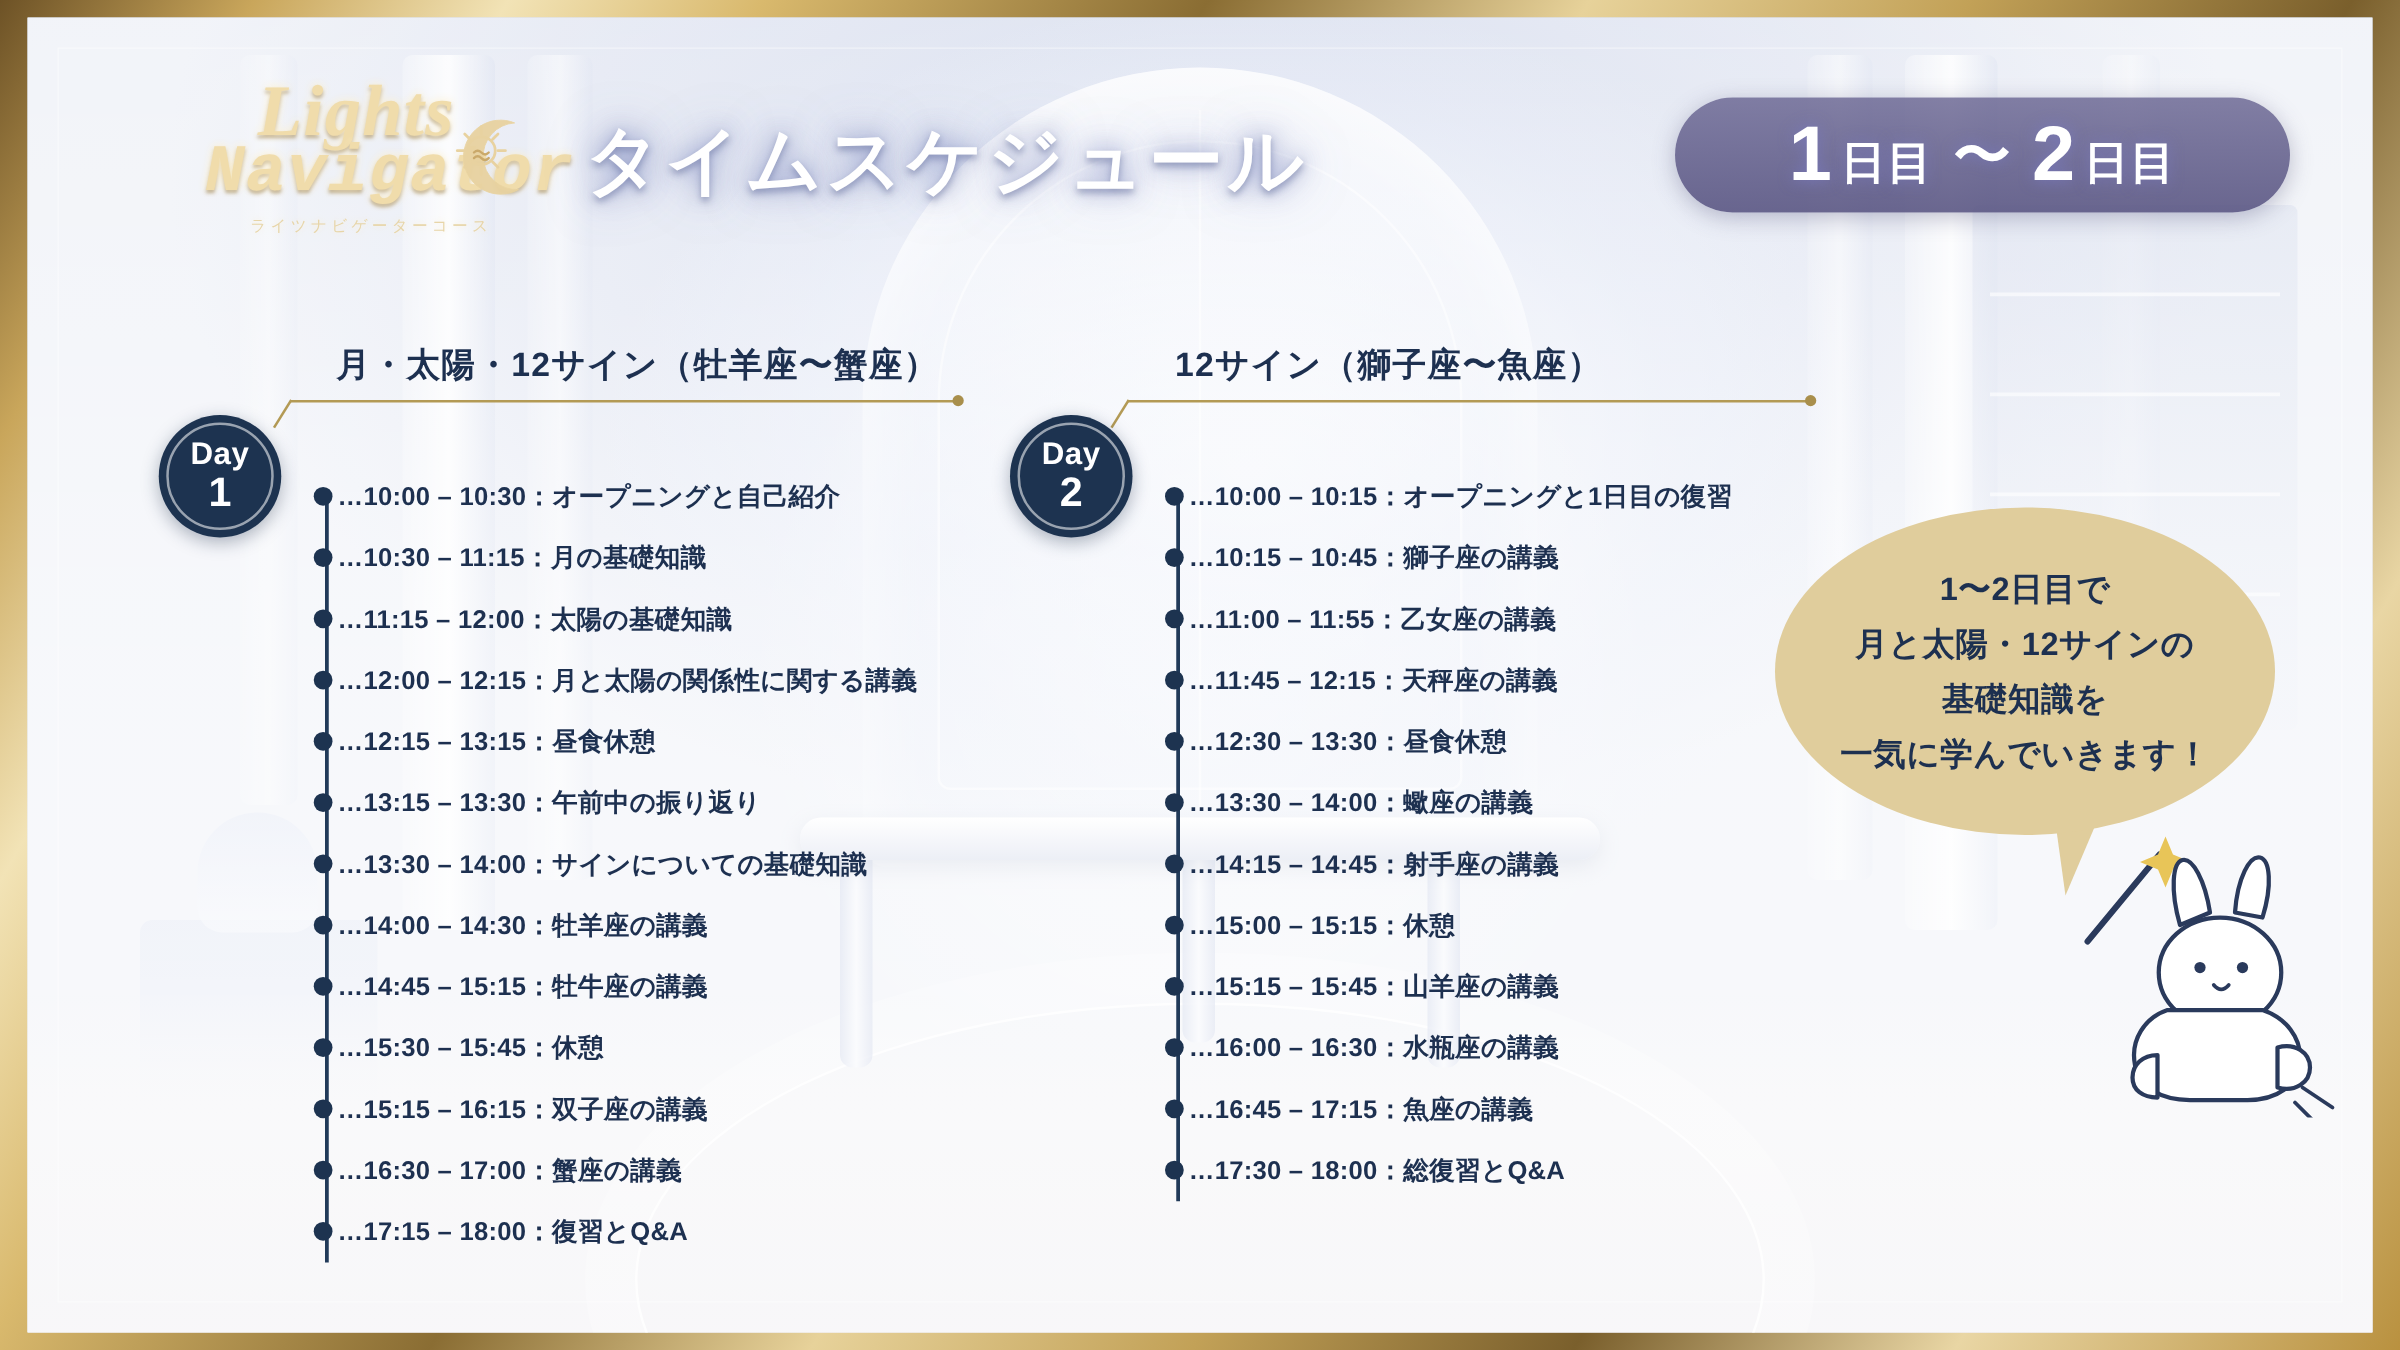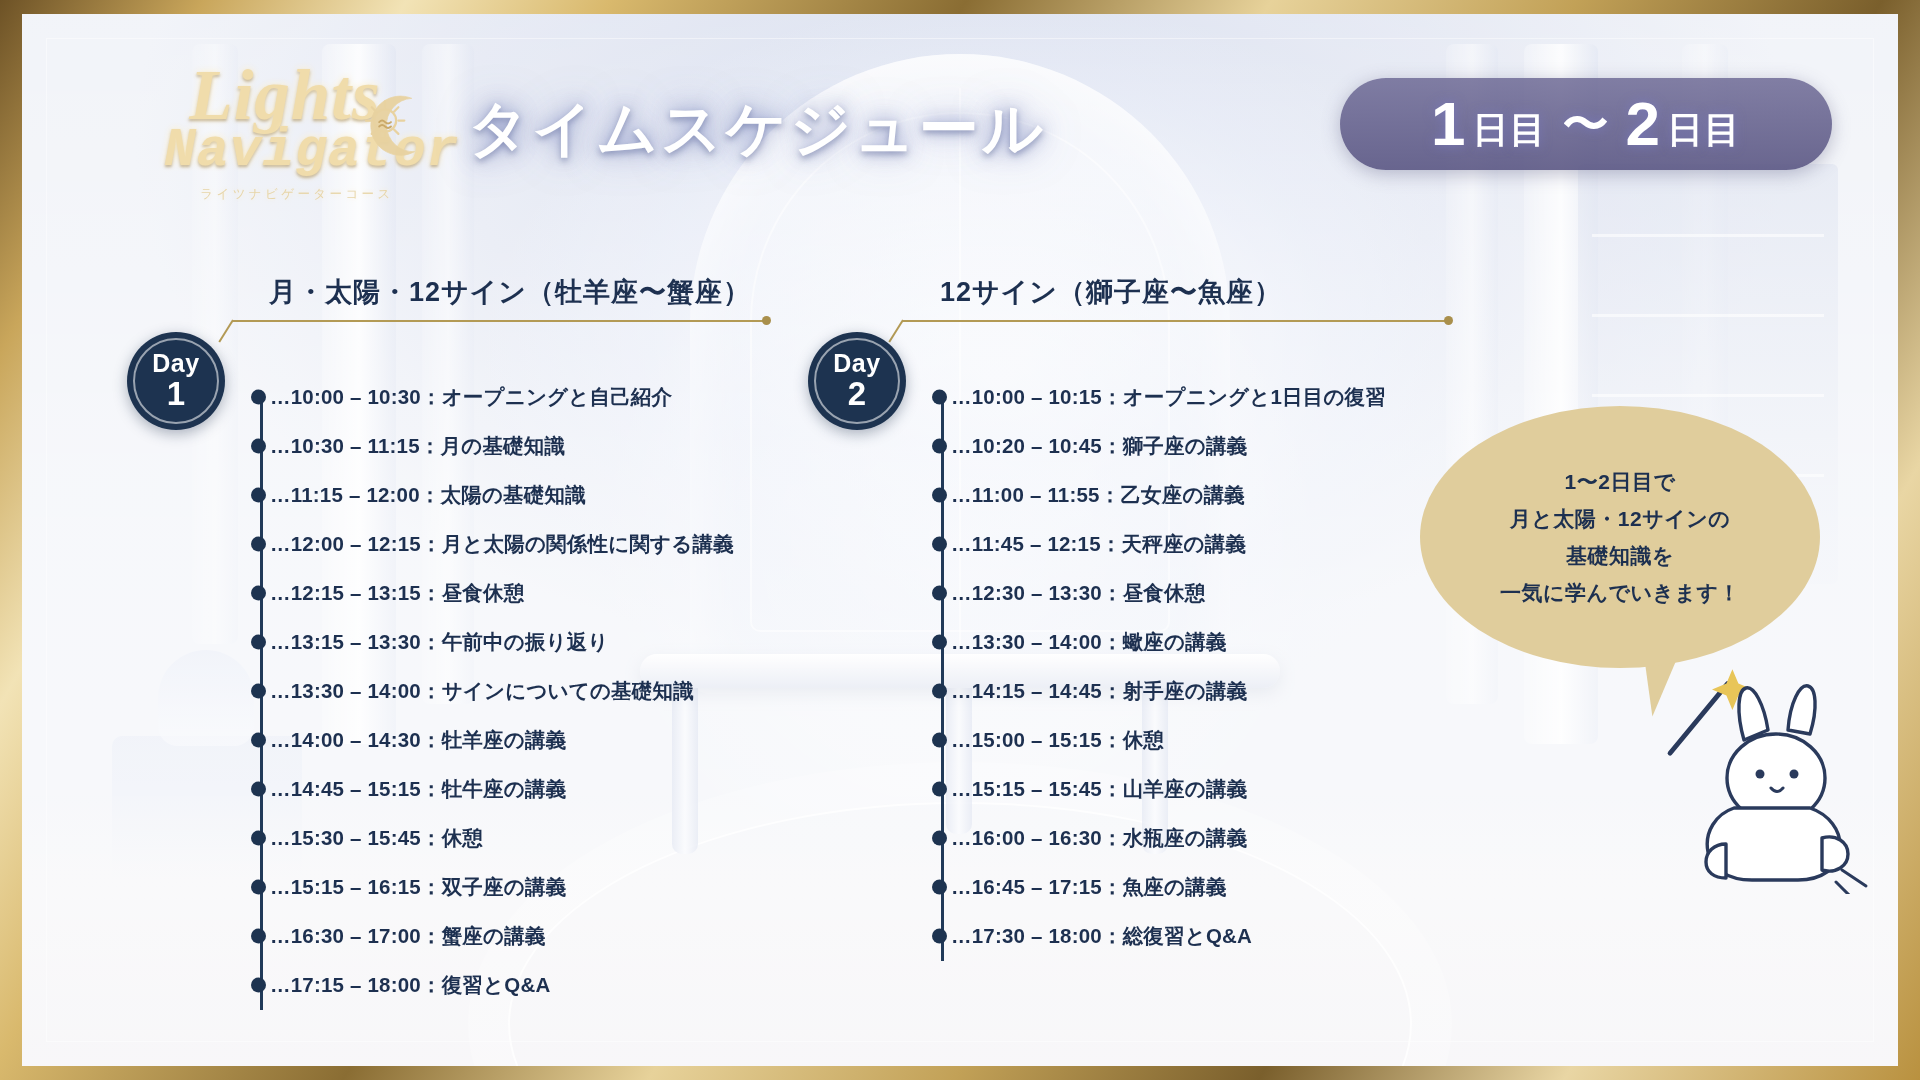--- a/index.html
+++ b/index.html
@@ -124,21 +124,21 @@
   
   #header{position:absolute; left:0; right:0; top:0; height:210px;}
 
   .logo{position:absolute; left:150px; top:46px; width:250px; height:150px; text-align:center;}
   .logo-l1, .logo-l2{
     font-family:"Liberation Serif","DejaVu Serif",serif;
     font-style:italic; font-weight:700; color:#f0dcab;
     text-shadow:0 0 7px rgba(255,240,200,.95), 0 2px 3px rgba(120,90,35,.55);
     line-height:1;
   }
-  .logo-l1{font-size:71px; letter-spacing:1px; margin-left:-24px;}
+  .logo-l1{font-size:58px; letter-spacing:1px; margin-left:-24px;}
   .logo-l2{font-size:53px; letter-spacing:1px; margin-top:-6px; margin-left:-8px;font-family:Liberation Mono, monospace;}
   .logo-sub{
     margin-top:8px; font-size:12.5px; letter-spacing:3.4px; color:#e7d5a8;
     text-shadow:0 0 5px rgba(255,240,205,.8);
   }
   .logo-mark{
     position:absolute; right:-6px; top:28px; width:74px; height:74px;
   }
 
   .title{
@@ -218,21 +218,21 @@
 
   
   .bubble{
     position:absolute; left:1398px; top:392px; width:400px; height:262px;
     border-radius:50%;
     background:#e0cd9c;
     display:flex; flex-direction:column; align-items:center; justify-content:center;
     gap:9px;
   }
   .bubble .bl{
-    font-size:21px; font-weight:700; color:#1d3050; white-space:nowrap; letter-spacing:.5px;
+    font-size:26px; font-weight:700; color:#1d3050; white-space:nowrap; letter-spacing:.5px;
   }
   .bubble-tail{
     position:absolute; left:1612px; top:630px;
     width:0; height:0;
     border-left:26px solid transparent;
     border-right:14px solid transparent;
     border-top:72px solid #e0cd9c;
     transform:rotate(12deg);
   }
   .rabbit{position:absolute; left:1648px; top:660px; width:230px; height:220px;}
@@ -384,21 +384,21 @@
       <div class="b-num">2</div>
     </div>
     <div class="timeline" id="tl2" style="height: 565px;"></div>
     <div class="items" id="items2">
         <div class="item">
           <span class="dot"></span>
           <span>…10:00 – 10:15：オープニングと1日目の復習</span>
         </div>
         <div class="item">
           <span class="dot"></span>
-          <span>…10:20 – 10:45：獅子座の講義</span>
+          <span>…10:15 – 10:45：獅子座の講義</span>
         </div>
         <div class="item">
           <span class="dot"></span>
           <span>…11:00 – 11:55：乙女座の講義</span>
         </div>
         <div class="item">
           <span class="dot"></span>
           <span>…11:45 – 12:15：天秤座の講義</span>
         </div>
         <div class="item">

